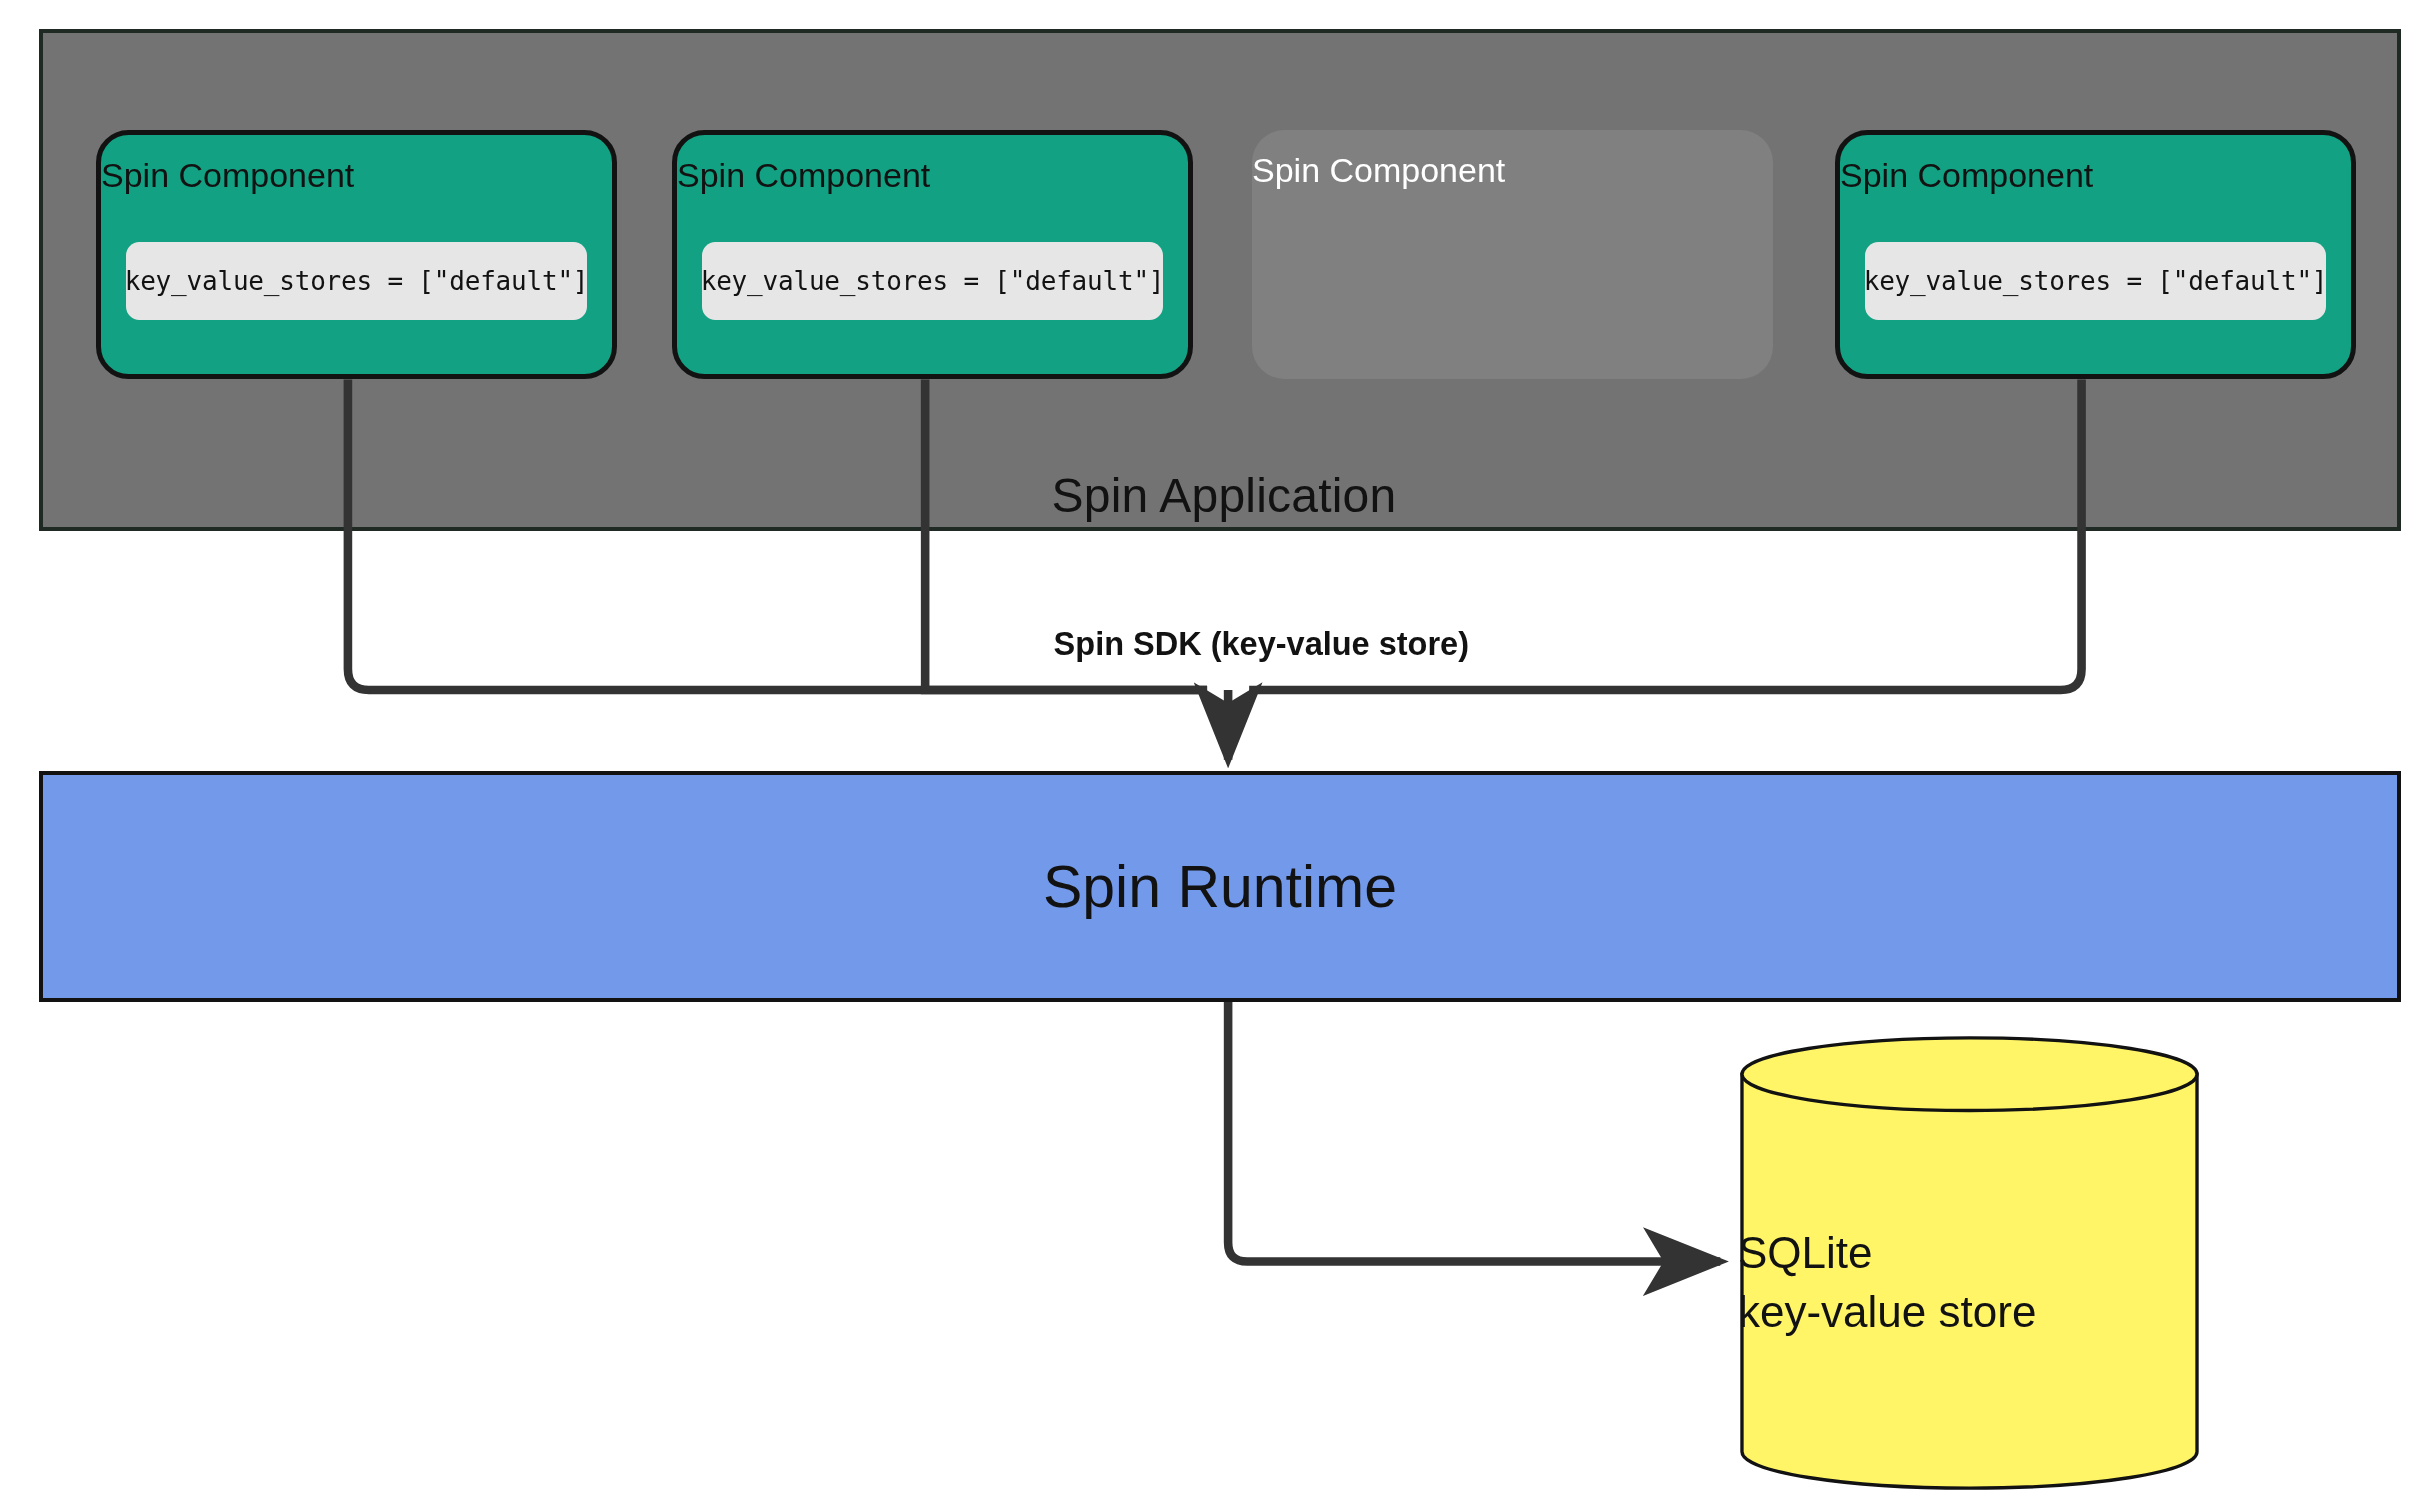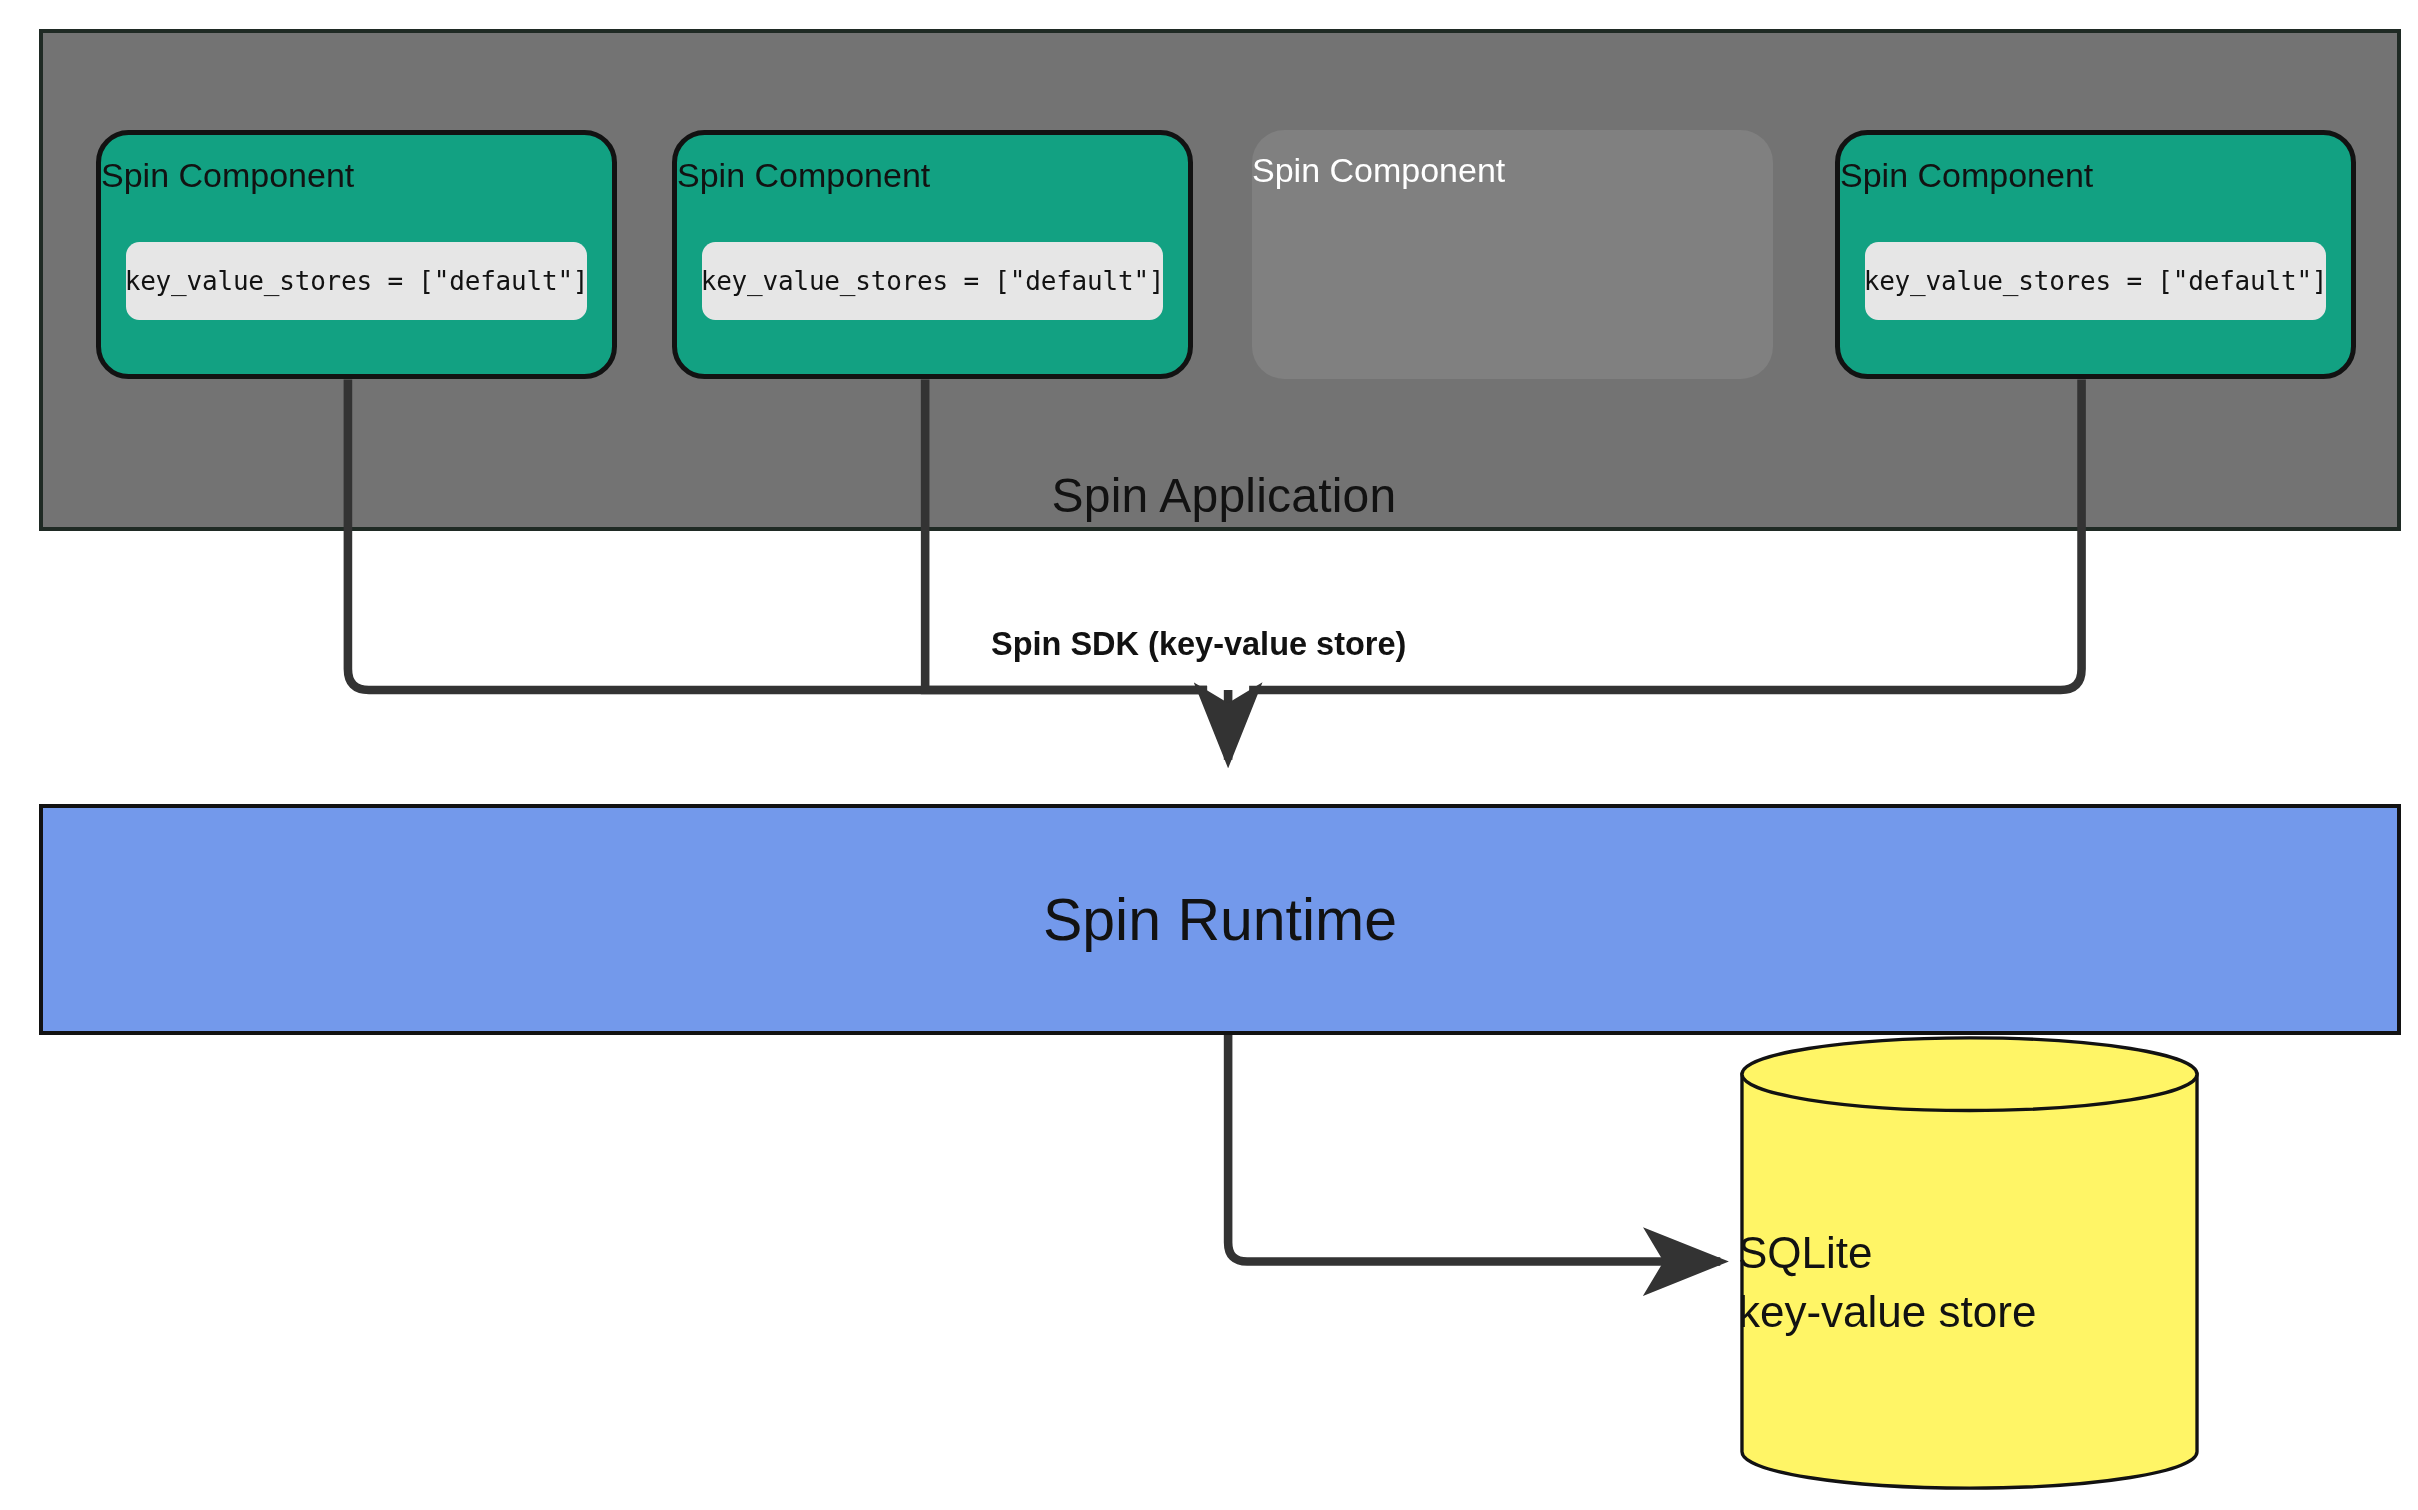--- a/index.html
+++ b/index.html
@@ -86,21 +86,21 @@
     font-size: 26px;
     color: #121212;
     white-space: nowrap;
     letter-spacing: -0.2px;
   }
 
   
   .runtime-box {
     position: absolute;
     left: 39px;
-    top: 804px;
+    top: 771px;
     width: 2362px;
     height: 231px;
     background: #7399EB;
     border: 4.8px solid #121212;
     box-sizing: border-box;
     display: flex;
     align-items: center;
     justify-content: center;
   }
   .runtime-label {
@@ -127,21 +127,21 @@
     color: #121212;
     pointer-events: none;
   }
 
   
   .sdk-label {
     position: absolute;
     left: 991px;
     top: 626px;
     width: 478px;
-    text-align: left;
+    text-align: right;
     font-size: 32.5px;
     font-weight: bold;
     color: #121212;
   }
 
   .wires {
     position: absolute;
     left: 0;
     top: 0;
     width: 2418px;

